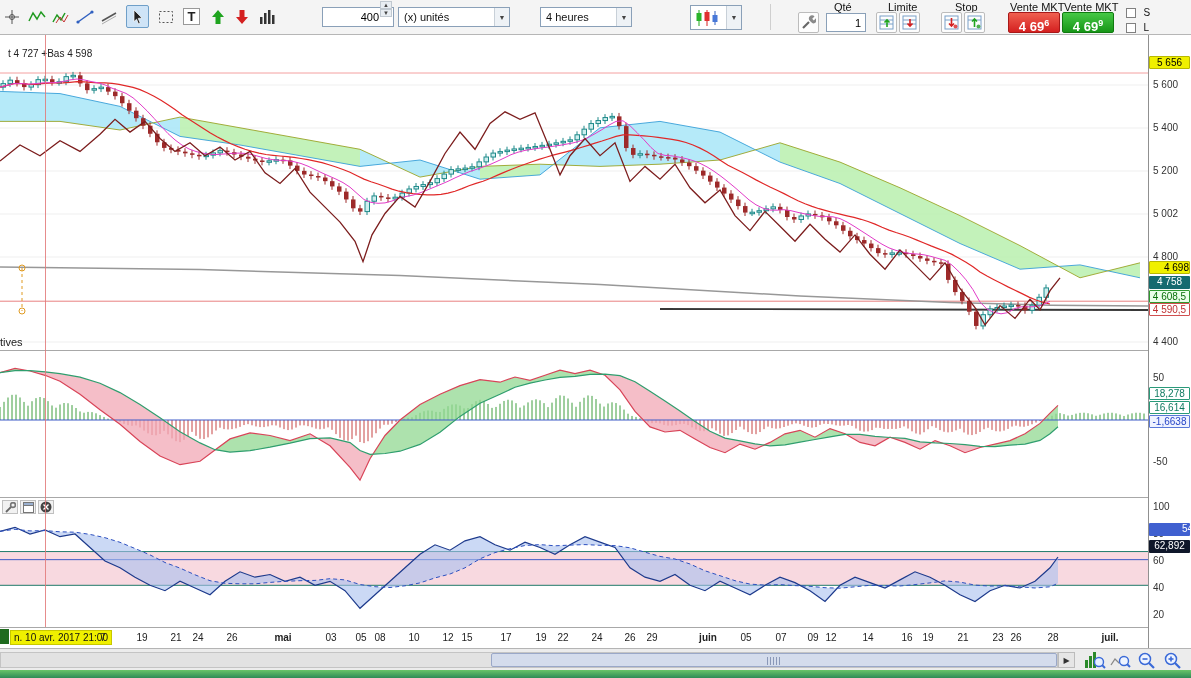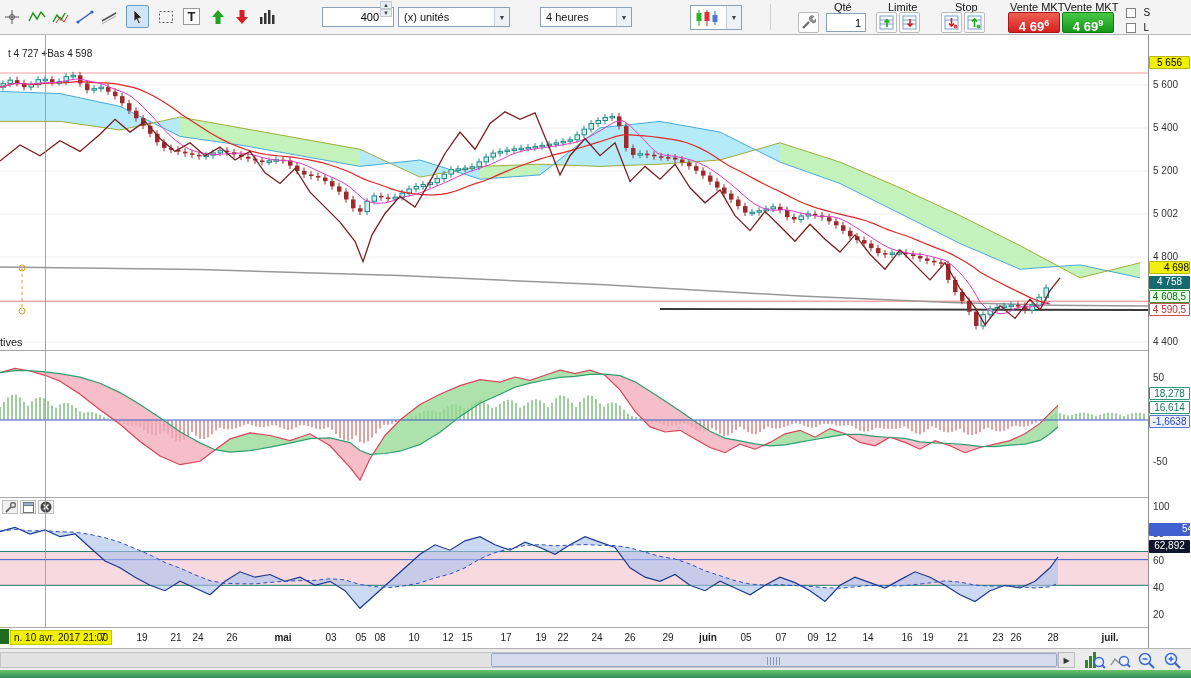--- a/index.html
+++ b/index.html
@@ -1116,21 +1116,21 @@
       <span class="tick" style="left: 361px;">05</span>
       <span class="tick" style="left: 380px;">08</span>
       <span class="tick" style="left: 414px;">10</span>
       <span class="tick" style="left: 448px;">12</span>
       <span class="tick" style="left: 467px;">15</span>
       <span class="tick" style="left: 506px;">17</span>
       <span class="tick" style="left: 541px;">19</span>
       <span class="tick" style="left: 563px;">22</span>
       <span class="tick" style="left: 597px;">24</span>
       <span class="tick" style="left: 630px;">26</span>
-      <span class="tick" style="left: 668px;">29</span>
+      <span class="tick" style="left: 652px;">29</span>
       <span class="tick bold" style="left: 708px;">juin</span>
       <span class="tick" style="left: 746px;">05</span>
       <span class="tick" style="left: 781px;">07</span>
       <span class="tick" style="left: 813px;">09</span>
       <span class="tick" style="left: 831px;">12</span>
       <span class="tick" style="left: 868px;">14</span>
       <span class="tick" style="left: 907px;">16</span>
       <span class="tick" style="left: 928px;">19</span>
       <span class="tick" style="left: 963px;">21</span>
       <span class="tick" style="left: 998px;">23</span>

